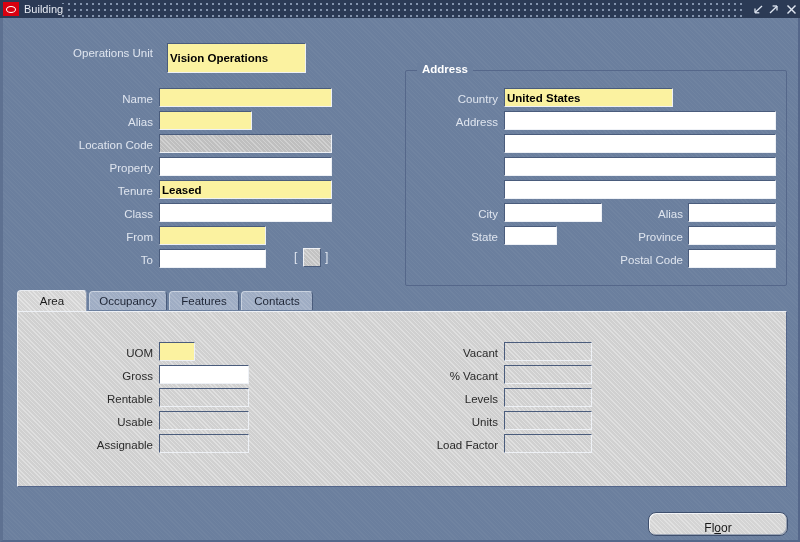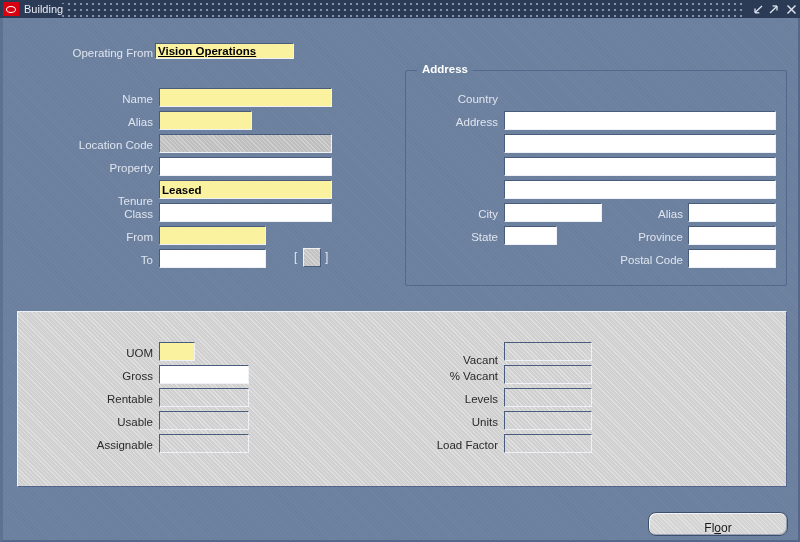--- a/index.html
+++ b/index.html
@@ -309,57 +309,58 @@
             <line x1="2.5" y1="2.5" x2="10.5" y2="10.5"></line>
             <line x1="10.5" y1="2.5" x2="2.5" y2="10.5"></line>
           </g>
         </svg>
       </div>
     </div>
   </div>
 
   <div class="canvas">
 
-    <div class="lbl" style="left:55px; top:29px; width:95px;">Operating From</div>
-    <div class="fld yellow" style="left:152px; top:25px; width:139px; height:16px;text-decoration:underline;">Vision Operations</div>
+    <div class="lbl" style="left:55px; top:29px; width:95px;">Operations Unit</div>
+    <div class="fld yellow" style="left:164px; top:25px; width:139px; height:30px;">Vision Operations</div>
 
 
     <div class="lbl" style="left:35px; top:75px; width:115px;">Name</div>
     <div class="fld yellow" style="left:156px; top:70px; width:173px; height:19px;"></div>
 
     <div class="lbl" style="left:35px; top:98px; width:115px;">Alias</div>
     <div class="fld yellow" style="left:156px; top:93px; width:93px; height:19px;"></div>
 
     <div class="lbl" style="left:35px; top:121px; width:115px;">Location Code</div>
     <div class="fld grey" style="left:156px; top:116px; width:173px; height:19px;"></div>
 
     <div class="lbl" style="left:35px; top:144px; width:115px;">Property</div>
     <div class="fld white" style="left:156px; top:139px; width:173px; height:19px;"></div>
 
-    <div class="lbl" style="left:35px; top:177px; width:115px;">Tenure</div>
+    <div class="lbl" style="left:35px; top:167px; width:115px;">Tenure</div>
     <div class="fld yellow" style="left:156px; top:162px; width:173px; height:19px;">Leased</div>
 
     <div class="lbl" style="left:35px; top:190px; width:115px;">Class</div>
     <div class="fld white" style="left:156px; top:185px; width:173px; height:19px;"></div>
 
     <div class="lbl" style="left:35px; top:213px; width:115px;">From</div>
     <div class="fld yellow" style="left:156px; top:208px; width:107px; height:19px;"></div>
 
     <div class="lbl" style="left:35px; top:236px; width:115px;">To</div>
     <div class="fld white" style="left:156px; top:231px; width:107px; height:19px;"></div>
 
     <div class="bracket" style="left:291px; top:233px;">[</div>
     <div class="lov-btn" style="left:300px; top:230px; width:18px; height:19px;"></div>
     <div class="bracket" style="left:322px; top:233px;">]</div>
 
     <div class="group" style="left:402px; top:52px; width:382px; height:216px;">
       <div class="group-title">Address</div>
     </div>
 
     <div class="lbl" style="left:380px; top:75px; width:115px;">Country</div>
+    <div class="fld yellow" style="left:501px; top:70px; width:169px; height:19px;">United States</div>
 
     <div class="lbl" style="left:380px; top:98px; width:115px;">Address</div>
     <div class="fld white" style="left:501px; top:93px; width:272px; height:19px;"></div>
     <div class="fld white" style="left:501px; top:116px; width:272px; height:19px;"></div>
     <div class="fld white" style="left:501px; top:139px; width:272px; height:19px;"></div>
     <div class="fld white" style="left:501px; top:162px; width:272px; height:19px;"></div>
 
     <div class="lbl" style="left:395px; top:190px; width:100px;">City</div>
     <div class="fld white" style="left:501px; top:185px; width:98px; height:19px;"></div>
 
@@ -368,40 +369,46 @@
 
     <div class="lbl" style="left:575px; top:190px; width:105px;">Alias</div>
     <div class="fld white" style="left:685px; top:185px; width:88px; height:19px;"></div>
 
     <div class="lbl" style="left:575px; top:213px; width:105px;">Province</div>
     <div class="fld white" style="left:685px; top:208px; width:88px; height:19px;"></div>
 
     <div class="lbl" style="left:575px; top:236px; width:105px;">Postal Code</div>
     <div class="fld white" style="left:685px; top:231px; width:88px; height:19px;"></div>
 
+    <div class="tabstrip" style="left:14px; top:272px; width:770px;">
+      <div class="tab active" style="left:0px;   width:70px;  top:0px;">Area</div>
+      <div class="tab inactive" style="left:72px;  width:78px;  top:1px;">Occupancy</div>
+      <div class="tab inactive" style="left:152px; width:70px;  top:1px;">Features</div>
+      <div class="tab inactive" style="left:224px; width:72px;  top:1px;">Contacts</div>
+    </div>
 
     <div class="tabpanel" style="left:14px; top:293px; width:770px; height:176px;">
     </div>
 
     <div class="lbl-dark" style="left:45px; top:329px; width:105px;">UOM</div>
     <div class="fld yellow" style="left:156px; top:324px; width:36px; height:19px;"></div>
 
     <div class="lbl-dark" style="left:45px; top:352px; width:105px;">Gross</div>
     <div class="fld white" style="left:156px; top:347px; width:90px; height:19px;"></div>
 
     <div class="lbl-dark" style="left:45px; top:375px; width:105px;">Rentable</div>
     <div class="fld greytab" style="left:156px; top:370px; width:90px; height:19px;"></div>
 
     <div class="lbl-dark" style="left:45px; top:398px; width:105px;">Usable</div>
     <div class="fld greytab" style="left:156px; top:393px; width:90px; height:19px;"></div>
 
     <div class="lbl-dark" style="left:45px; top:421px; width:105px;">Assignable</div>
     <div class="fld greytab" style="left:156px; top:416px; width:90px; height:19px;"></div>
 
-    <div class="lbl-dark" style="left:390px; top:329px; width:105px;margin-top:7px;">Vacant</div>
+    <div class="lbl-dark" style="left:390px; top:329px; width:105px;">Vacant</div>
     <div class="fld greytab" style="left:501px; top:324px; width:88px; height:19px;"></div>
 
     <div class="lbl-dark" style="left:390px; top:352px; width:105px;">% Vacant</div>
     <div class="fld greytab" style="left:501px; top:347px; width:88px; height:19px;"></div>
 
     <div class="lbl-dark" style="left:390px; top:375px; width:105px;">Levels</div>
     <div class="fld greytab" style="left:501px; top:370px; width:88px; height:19px;"></div>
 
     <div class="lbl-dark" style="left:390px; top:398px; width:105px;">Units</div>
     <div class="fld greytab" style="left:501px; top:393px; width:88px; height:19px;"></div>

